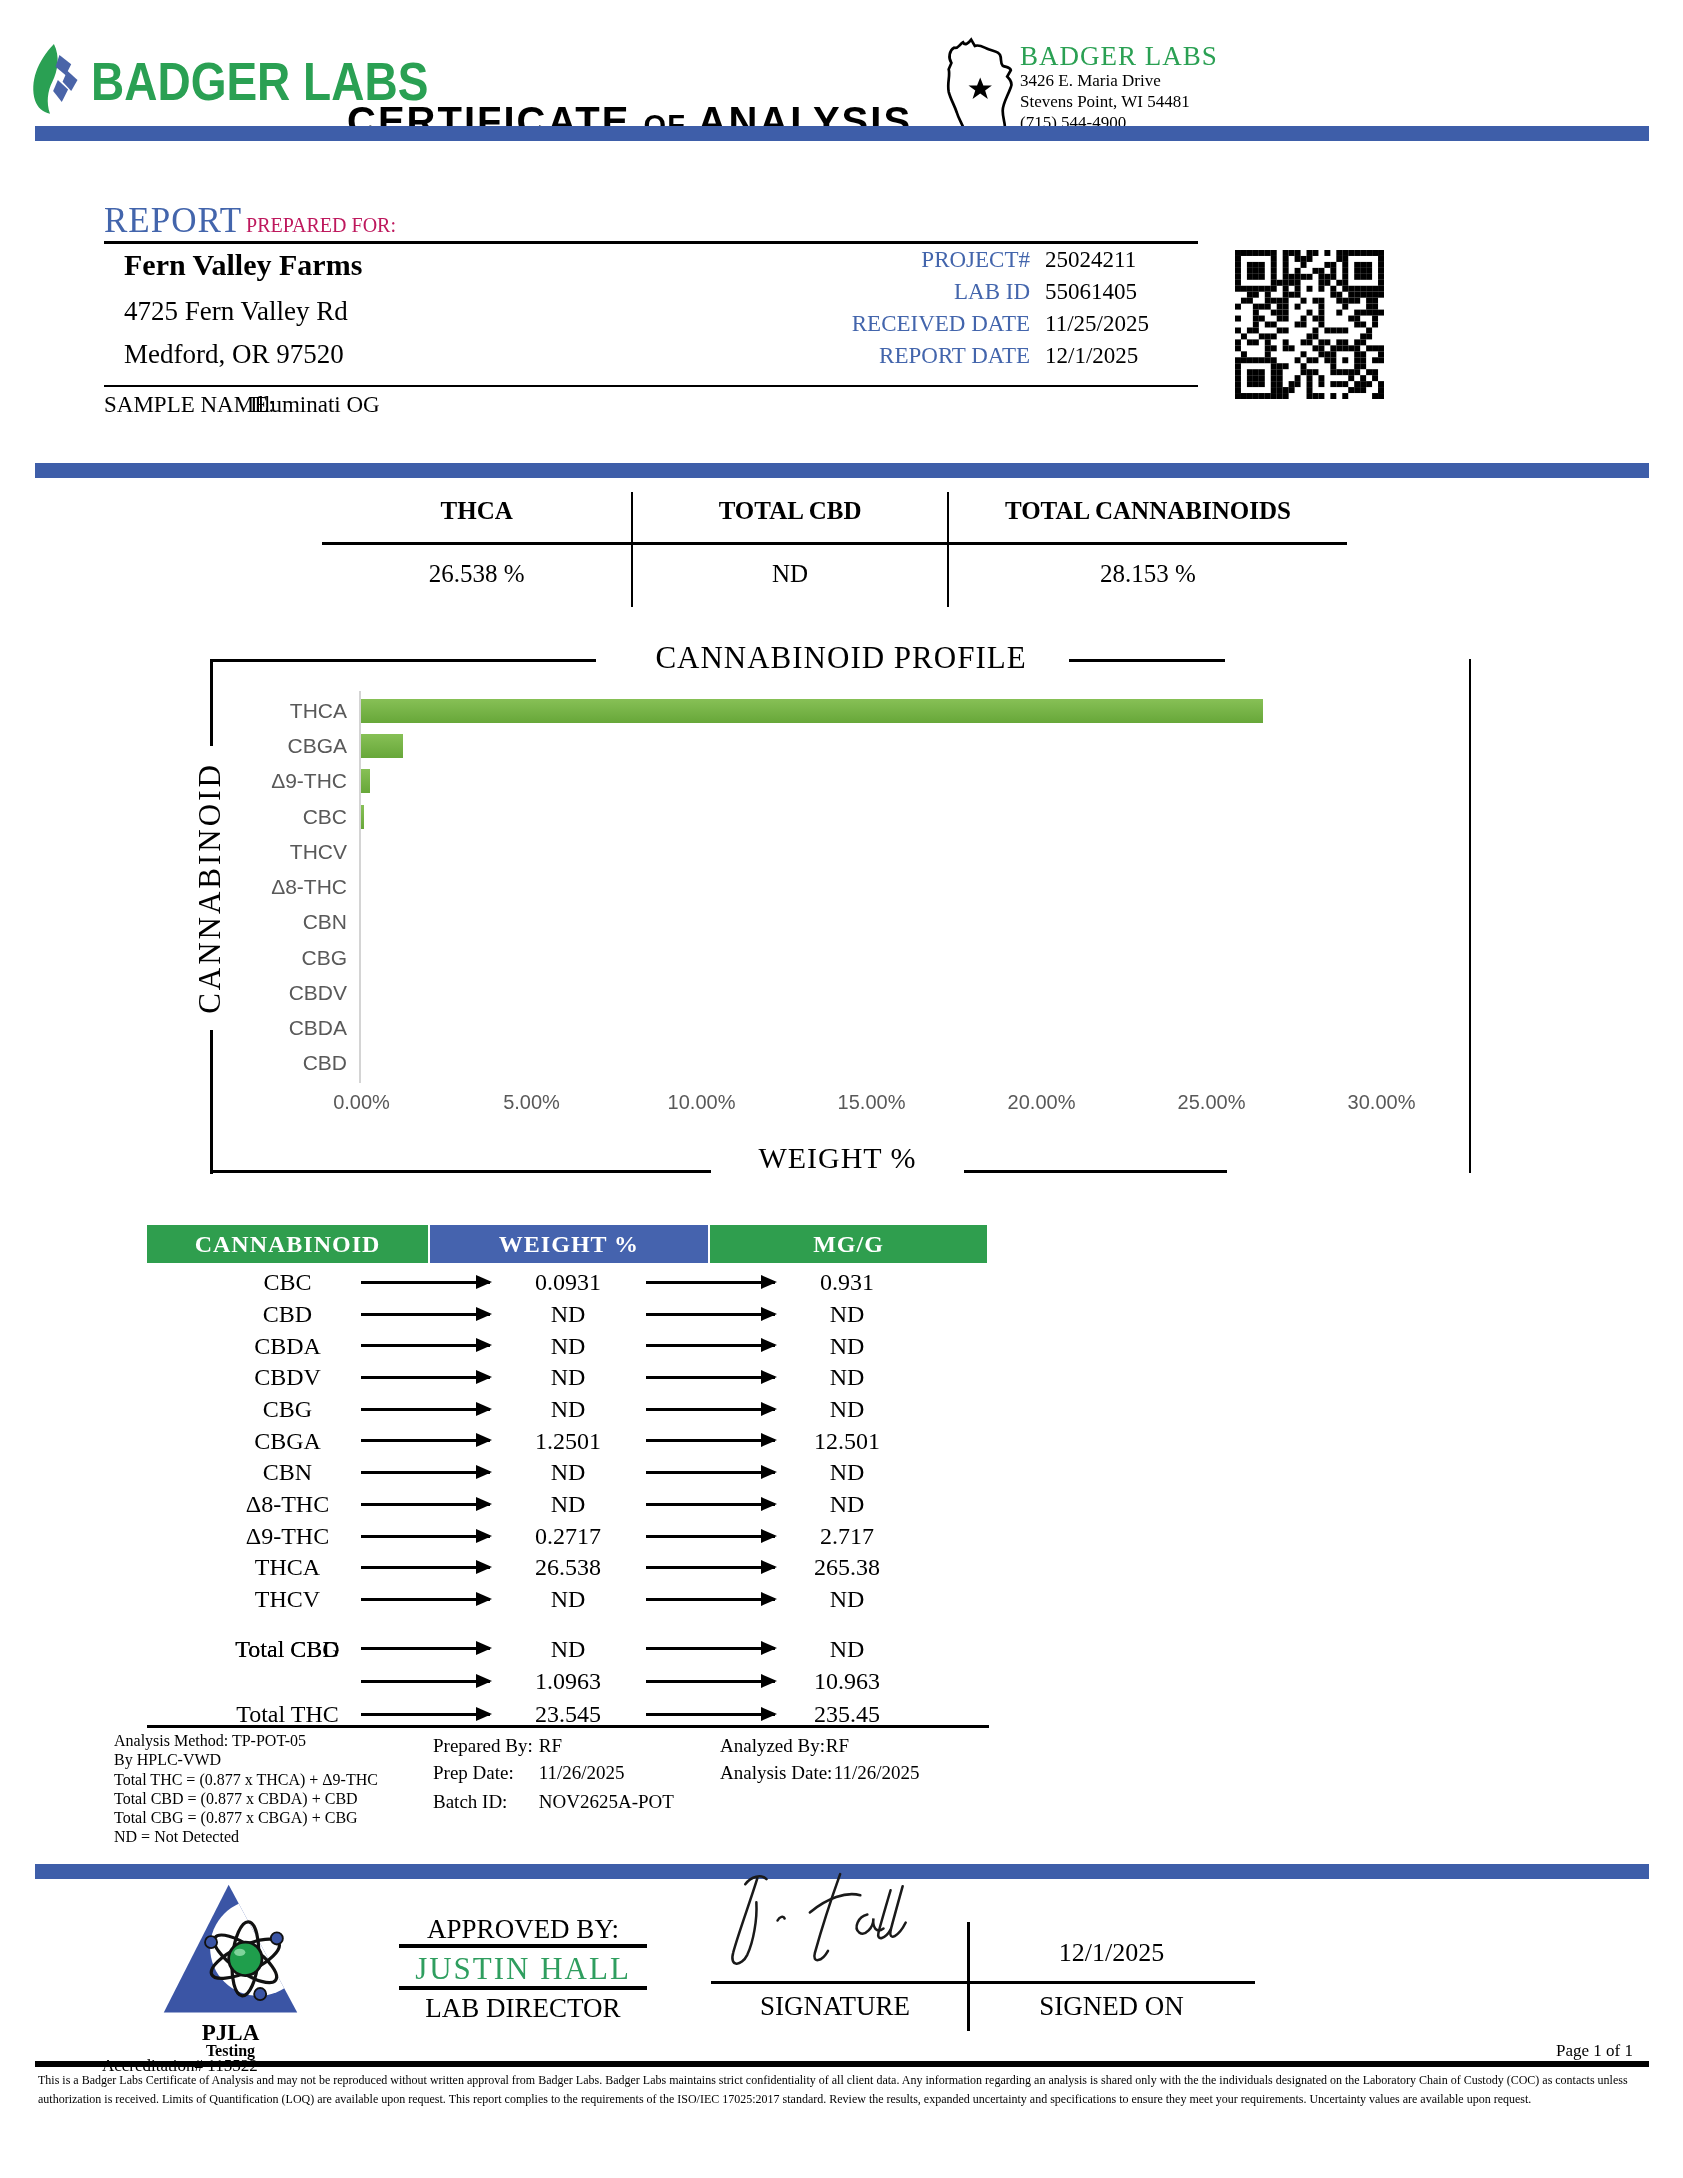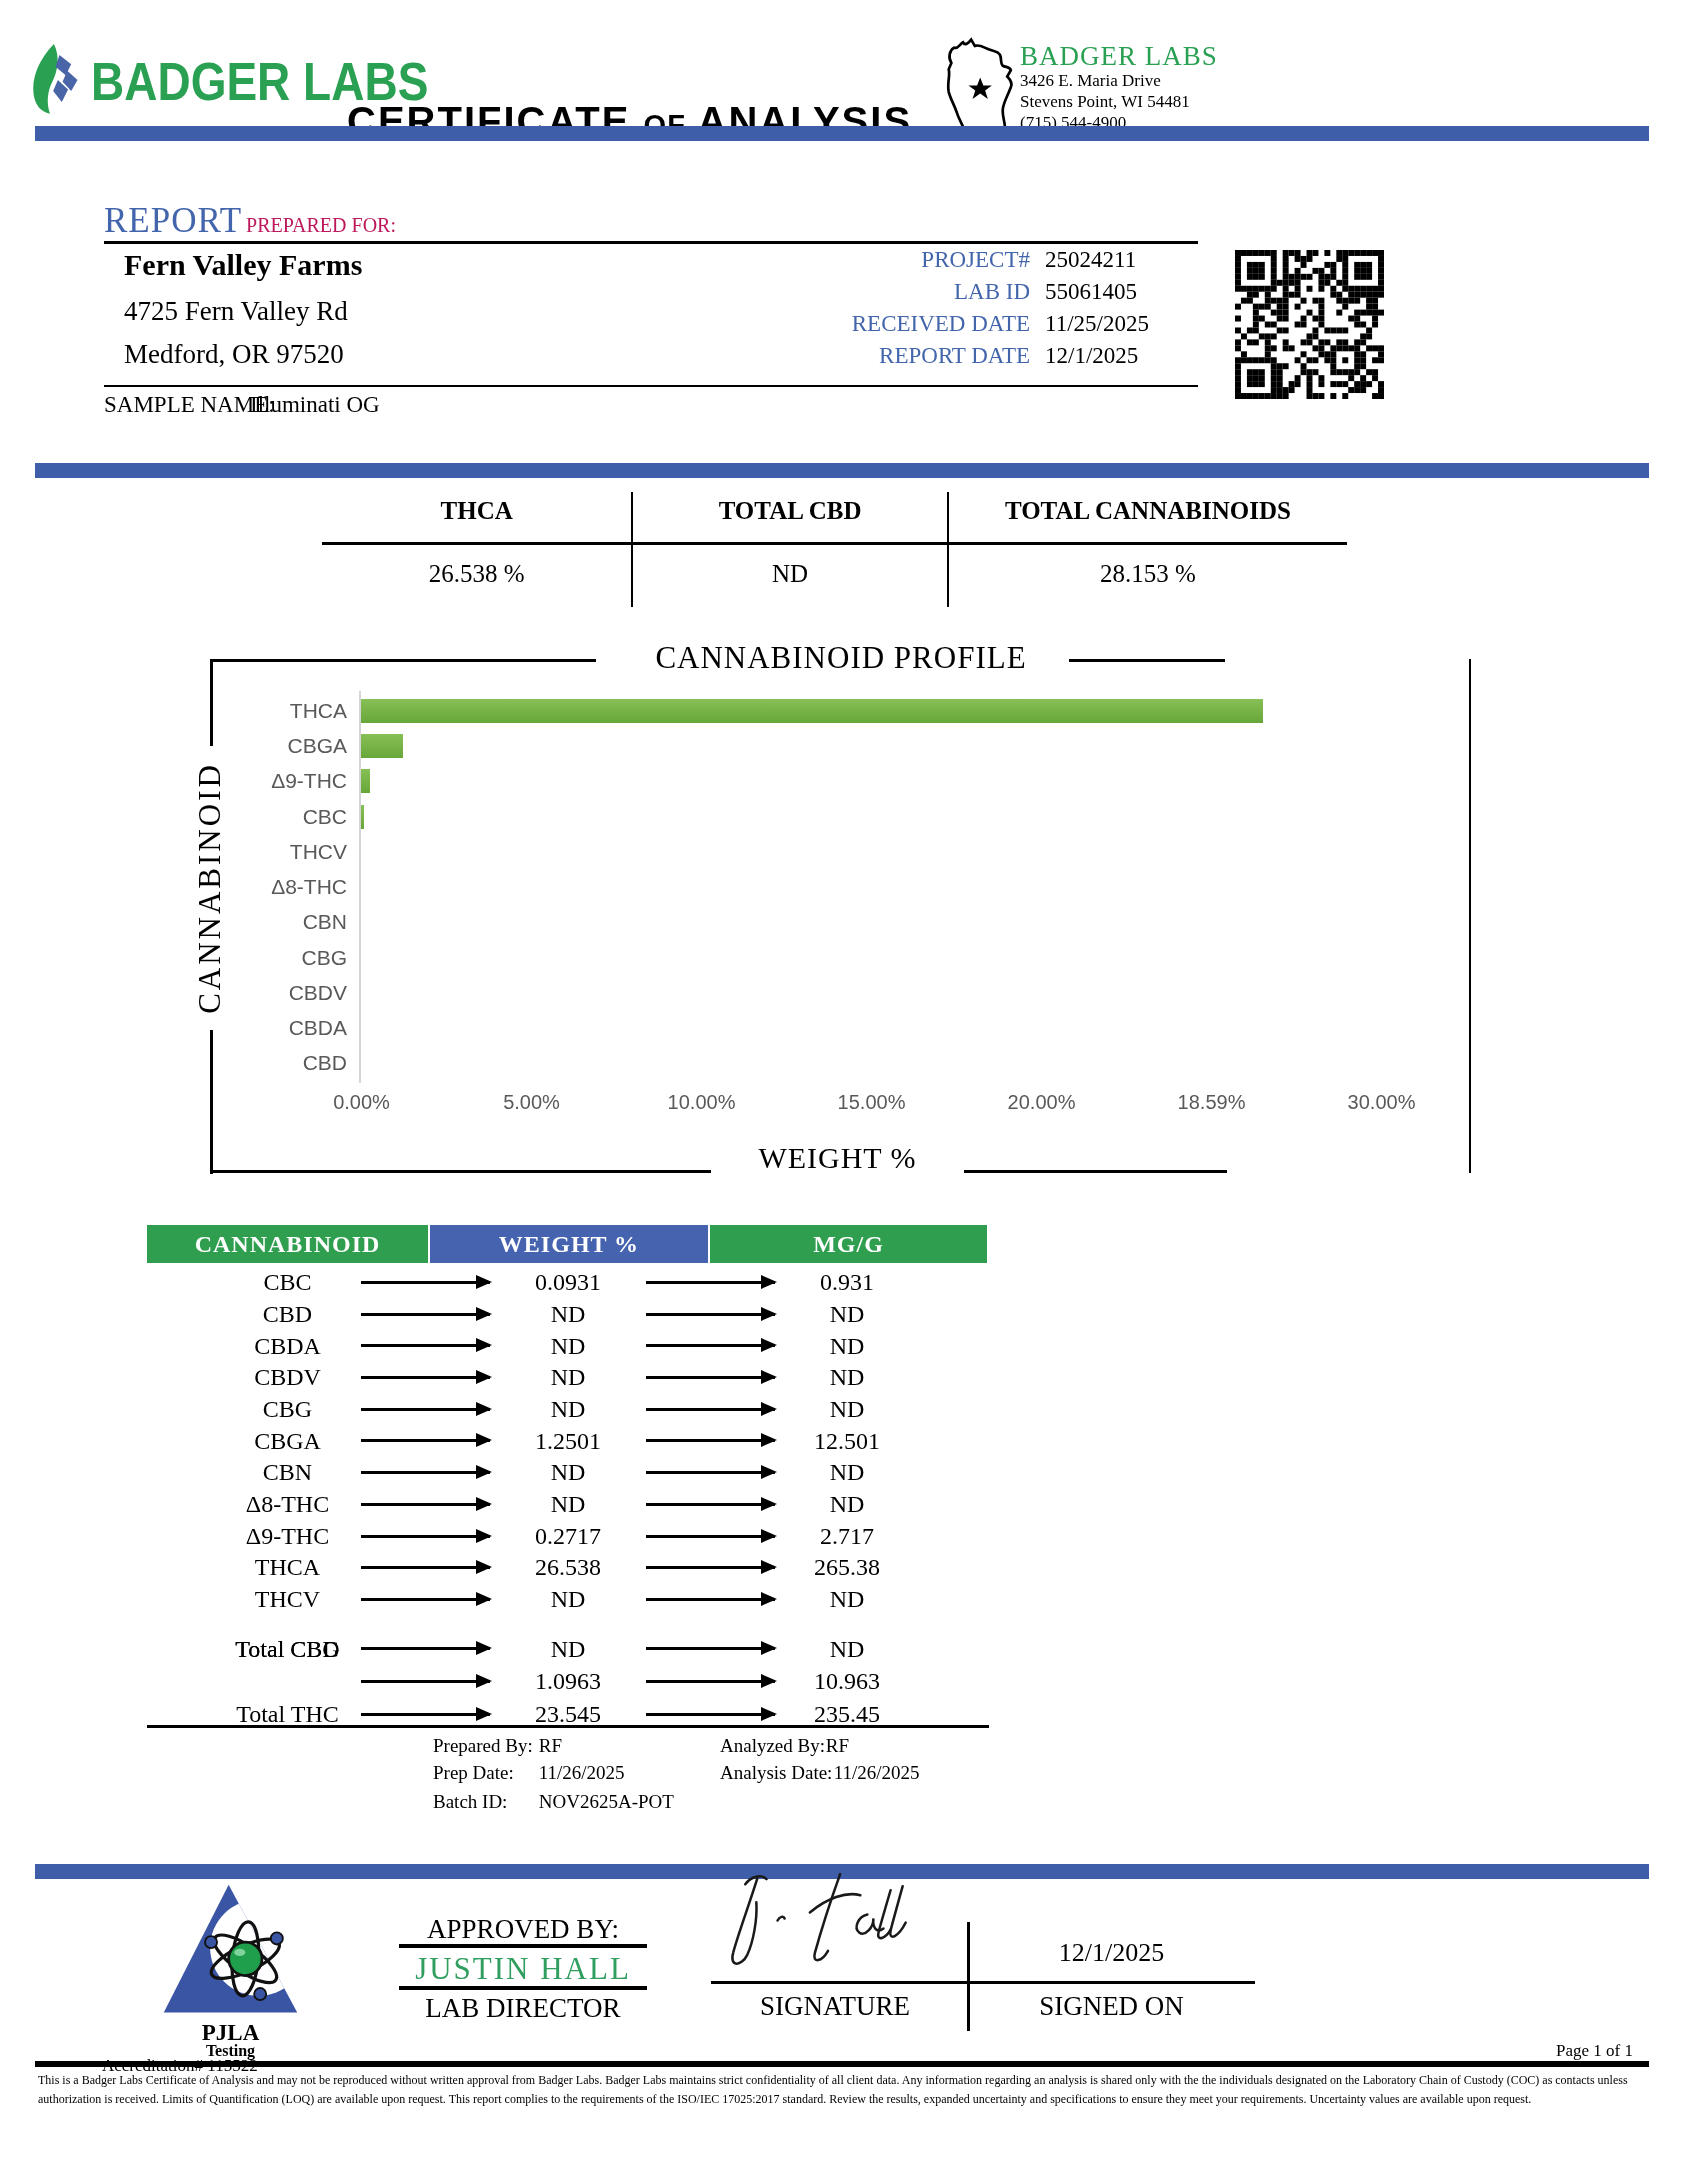--- a/index.html
+++ b/index.html
@@ -527,21 +527,21 @@
       <div class="bar-label sans" style="left: 208px; top: 909px;">CBN</div>
       <div class="bar-label sans" style="left: 208px; top: 945px;">CBG</div>
       <div class="bar-label sans" style="left: 208px; top: 980px;">CBDV</div>
       <div class="bar-label sans" style="left: 208px; top: 1015px;">CBDA</div>
       <div class="bar-label sans" style="left: 208px; top: 1050px;">CBD</div>
       <div class="tick sans" style="left: 302px; top: 1091px;">0.00%</div>
       <div class="tick sans" style="left: 472px; top: 1091px;">5.00%</div>
       <div class="tick sans" style="left: 642px; top: 1091px;">10.00%</div>
       <div class="tick sans" style="left: 812px; top: 1091px;">15.00%</div>
       <div class="tick sans" style="left: 982px; top: 1091px;">20.00%</div>
-      <div class="tick sans" style="left: 1152px; top: 1091px;">18.59%</div>
+      <div class="tick sans" style="left: 1152px; top: 1091px;">25.00%</div>
       <div class="tick sans" style="left: 1322px; top: 1091px;">30.00%</div>
       <div class="tcell" style="left: 147px; top: 1267px; width: 281px;">CBC</div>
       <div class="arrow" style="left: 361px; top: 1281px; width: 129px;"></div>
       <div class="tcell" style="left: 490px; top: 1267px; width: 156px;">0.0931</div>
       <div class="arrow" style="left: 646px; top: 1281px; width: 129px;"></div>
       <div class="tcell" style="left: 775px; top: 1267px; width: 144px;">0.931</div>
       <div class="tcell" style="left: 147px; top: 1299px; width: 281px;">CBD</div>
       <div class="arrow" style="left: 361px; top: 1313px; width: 129px;"></div>
       <div class="tcell" style="left: 490px; top: 1299px; width: 156px;">ND</div>
       <div class="arrow" style="left: 646px; top: 1313px; width: 129px;"></div>
@@ -601,20 +601,28 @@
       <div class="tcell" style="left: 490px; top: 1666px; width: 156px;">1.0963</div>
       <div class="arrow" style="left: 646px; top: 1680px; width: 129px;"></div>
       <div class="tcell" style="left: 775px; top: 1666px; width: 144px;">10.963</div>
       <div class="tcell" style="left: 147px; top: 1699px; width: 281px;">Total THC</div>
       <div class="arrow" style="left: 361px; top: 1713px; width: 129px;"></div>
       <div class="tcell" style="left: 490px; top: 1699px; width: 156px;">23.545</div>
       <div class="arrow" style="left: 646px; top: 1713px; width: 129px;"></div>
       <div class="tcell" style="left: 775px; top: 1699px; width: 144px;">235.45</div>
     </div>
 
+  <div class="abs notes-left" id="notes-left">
+      <div>Analysis Method: TP-POT-05</div>
+      <div>By HPLC-VWD</div>
+      <div>Total THC = (0.877 x  THCA) + Δ9-THC</div>
+      <div>Total CBD = (0.877 x  CBDA) + CBD</div>
+      <div>Total CBG = (0.877 x  CBGA) + CBG</div>
+      <div>ND = Not Detected</div>
+    </div>
   <div class="note-row" style="left:433px;top:1735px;">
     <span class="nl">Prepared By:</span>
     <span>RF</span>
   </div>
   <div class="note-row" style="left:433px;top:1762px;">
     <span class="nl">Prep Date:</span>
     <span>11/26/2025</span>
   </div>
   <div class="note-row" style="left:433px;top:1791px;">
     <span class="nl">Batch ID:</span>

